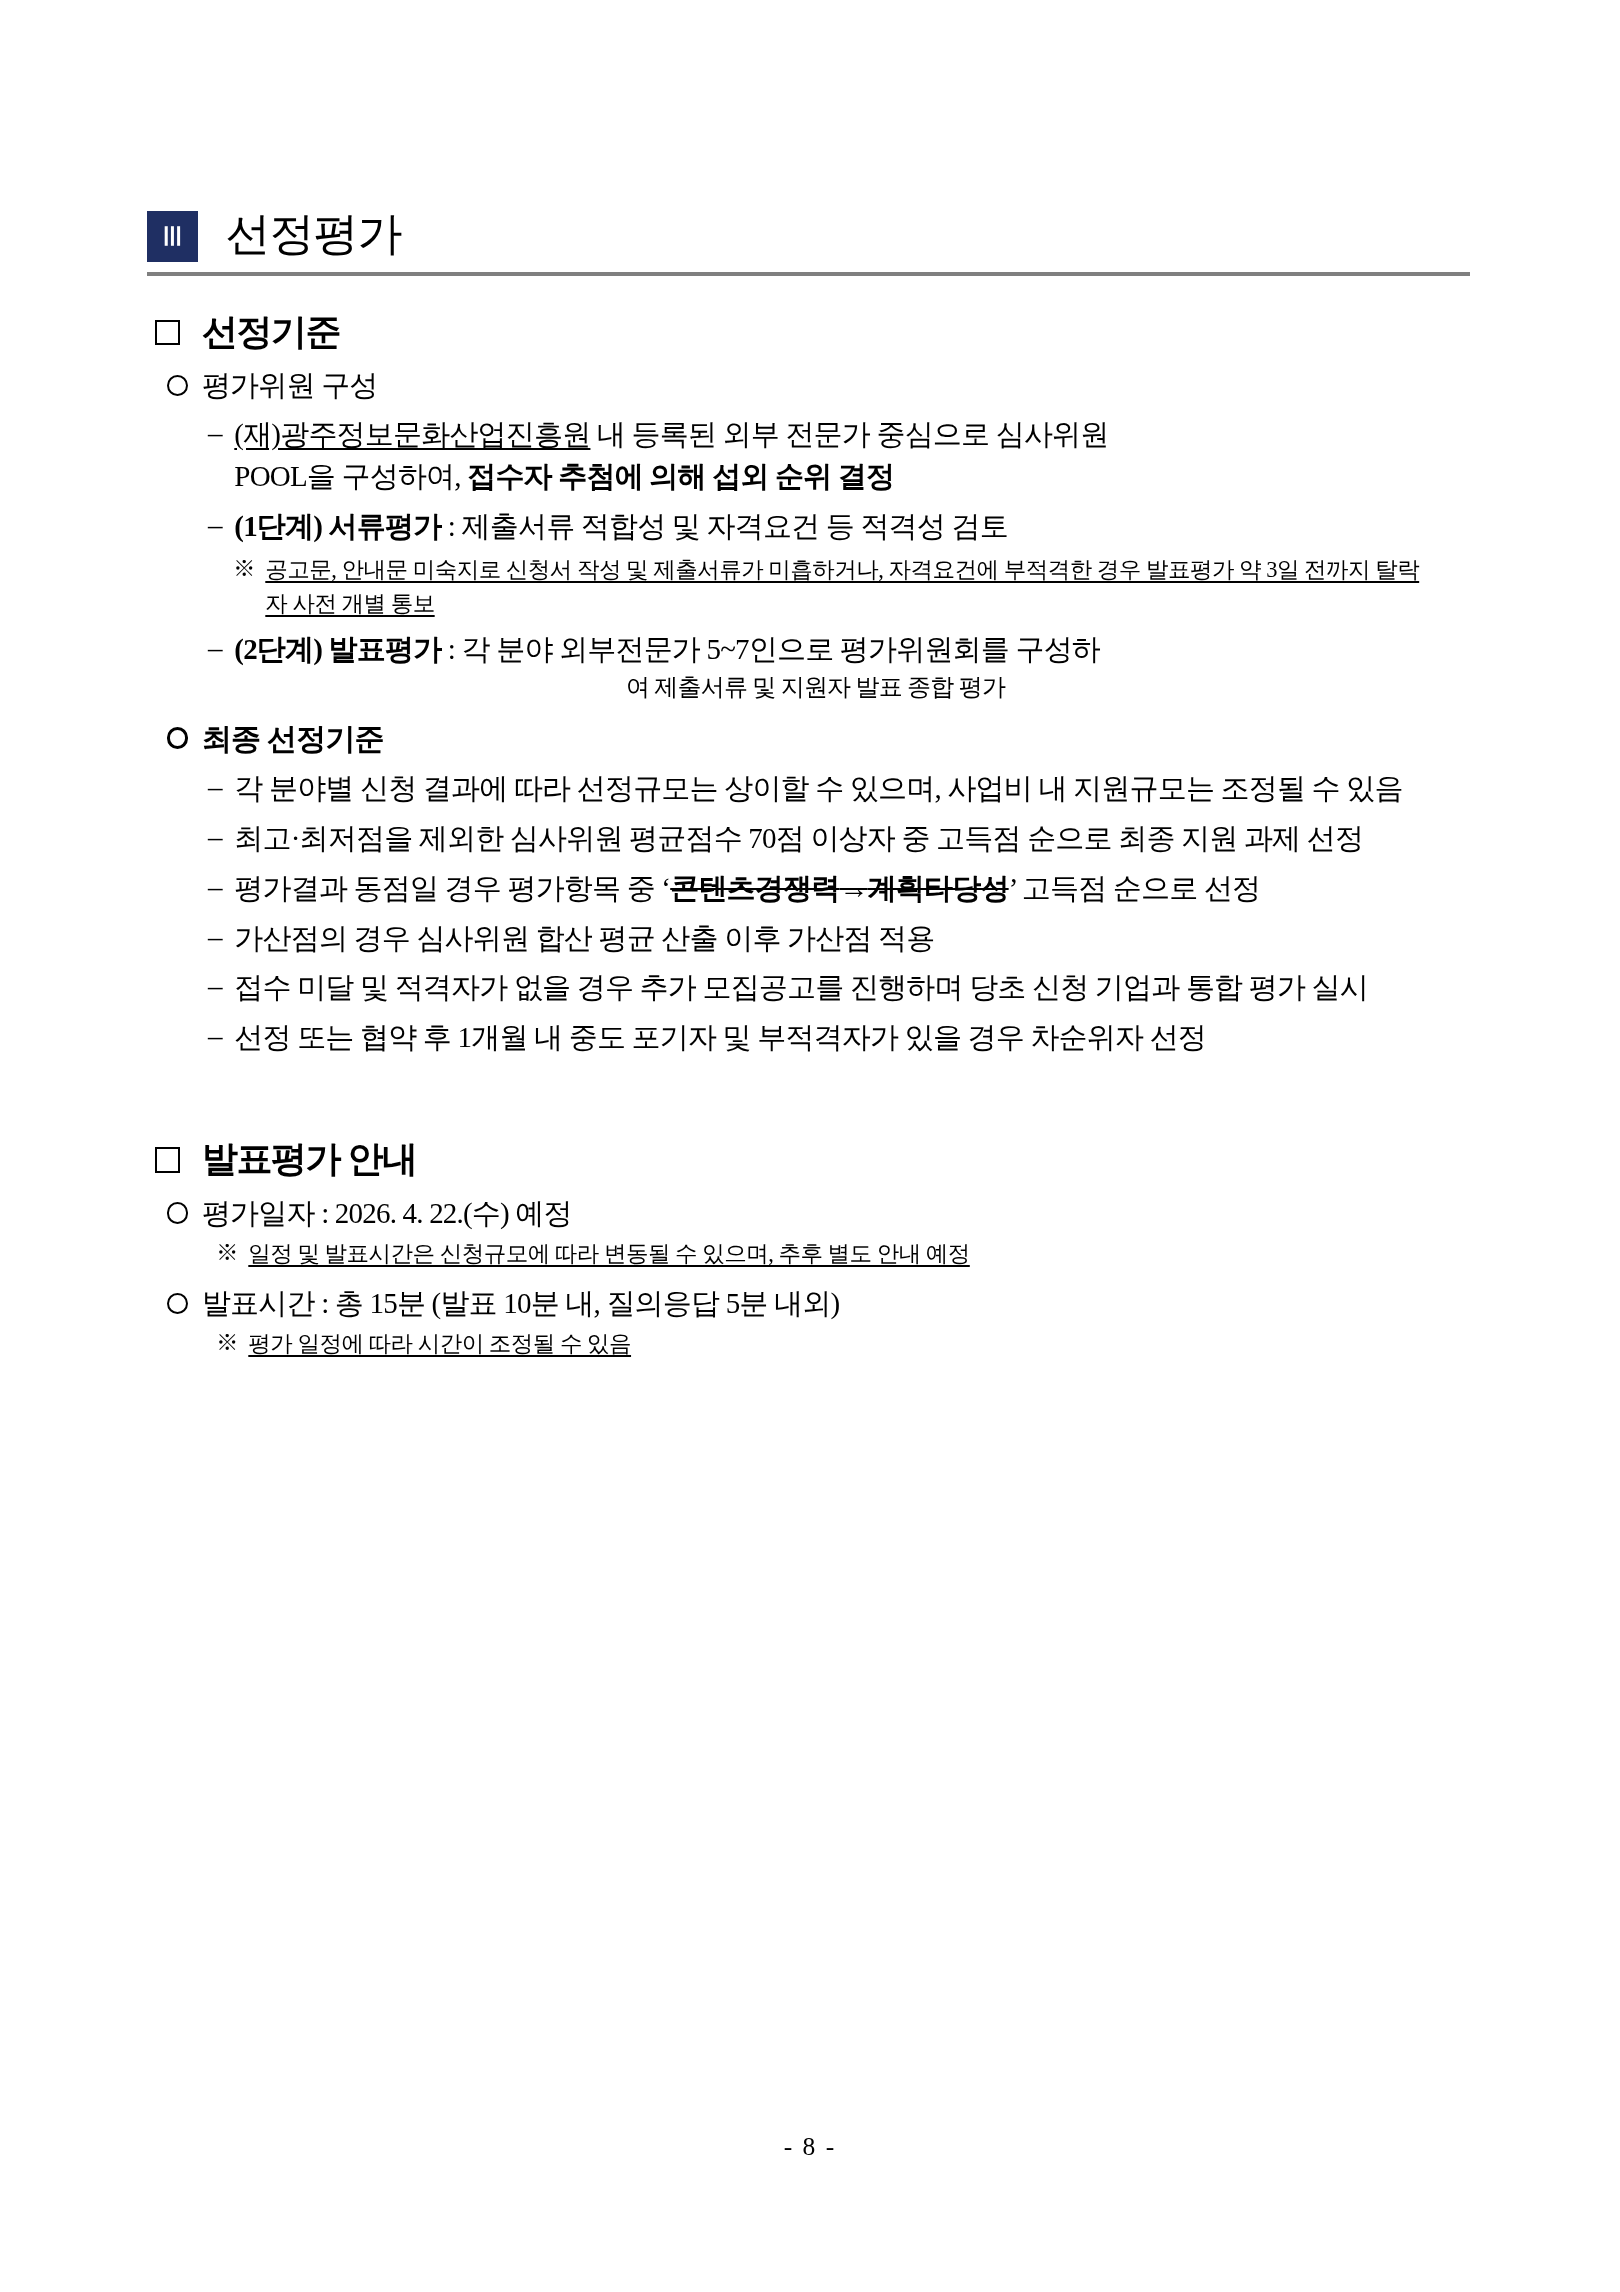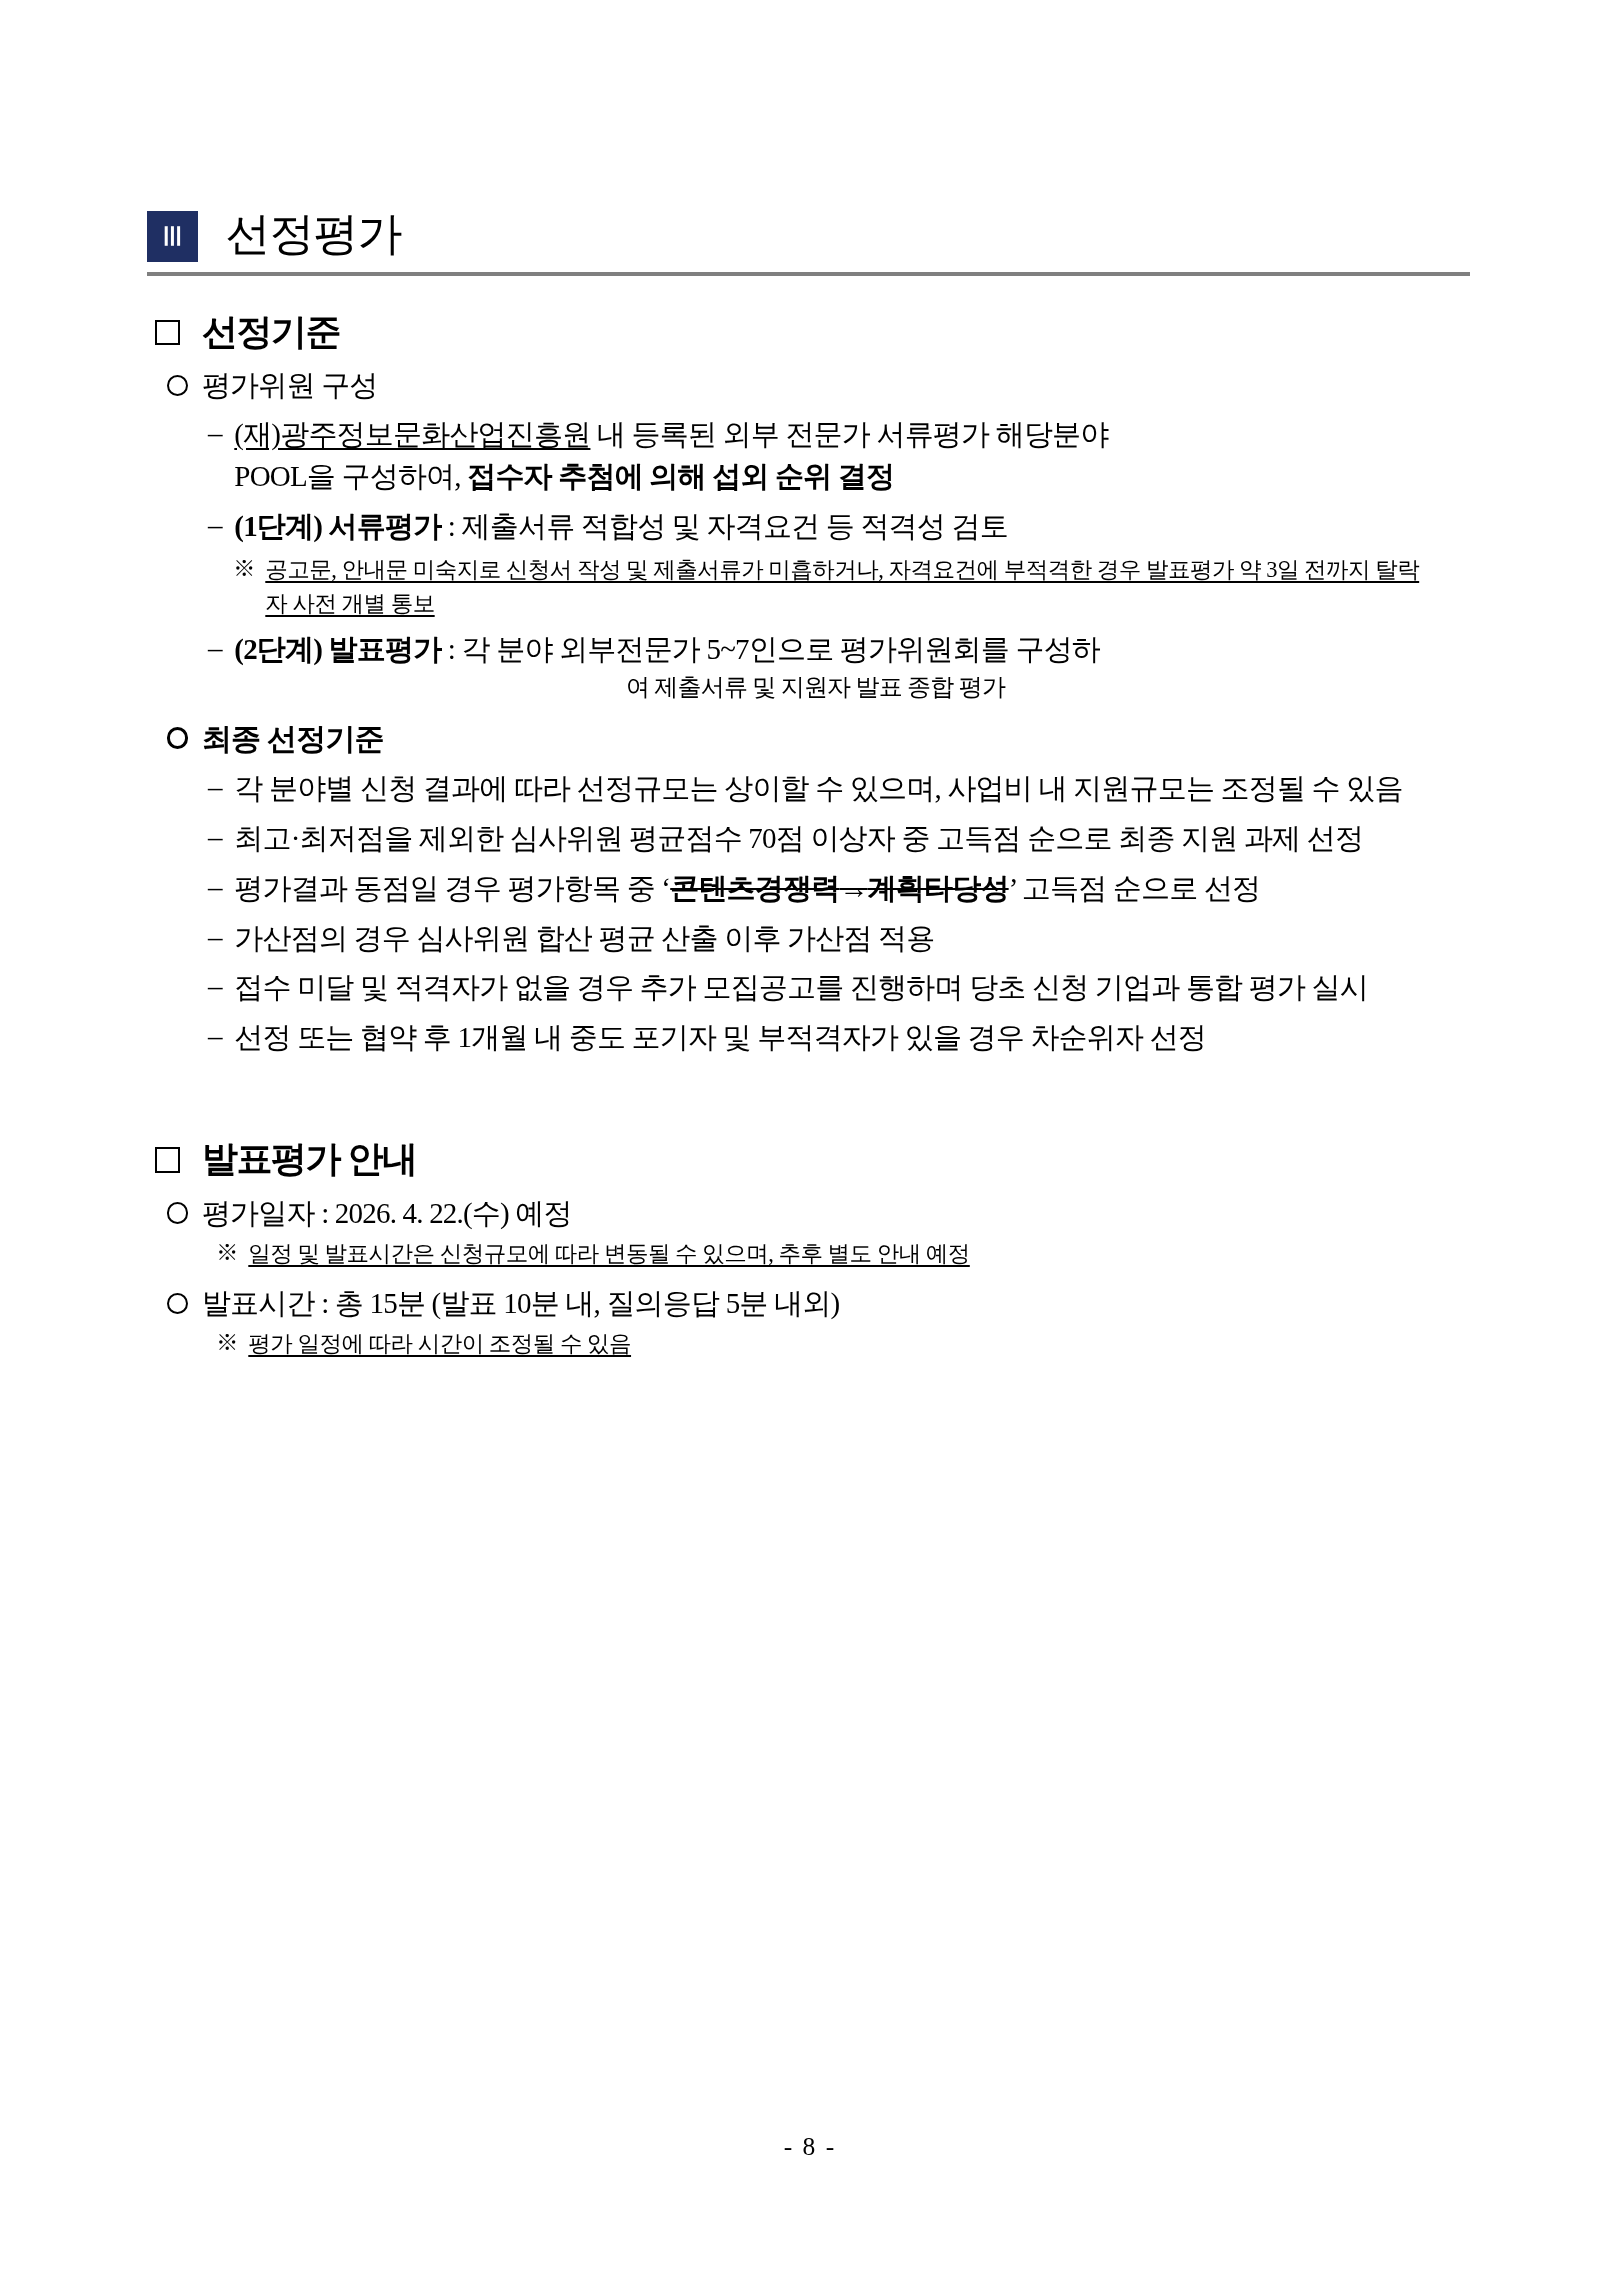--- a/index.html
+++ b/index.html
@@ -198,21 +198,21 @@
       </div>
 
       <div class="lvl-circle">
         <div class="circle-marker"></div>
         <div class="lvl-circle-text">평가위원 구성</div>
       </div>
 
       <div class="lvl-dash">
         <div class="dash-marker">–</div>
         <div class="lvl-dash-text">
-          <span class="u">(재)광주정보문화산업진흥원</span><span> 내 등록된 외부 전문가 서류평가 해당분야</span><br>
+          <span class="u">(재)광주정보문화산업진흥원</span><span> 내 등록된 외부 전문가 중심으로 심사위원</span><br>
           <span>POOL을 구성하여, </span><span class="b">접수자 추첨에 의해 섭외 순위 결정</span>
         </div>
       </div>
 
 
       <div class="lvl-dash">
         <div class="dash-marker">–</div>
         <div class="lvl-dash-text">
           <span class="b">(1단계) 서류평가</span><span> : 제출서류 적합성 및 자격요건 등 적격성 검토</span>
         </div>

